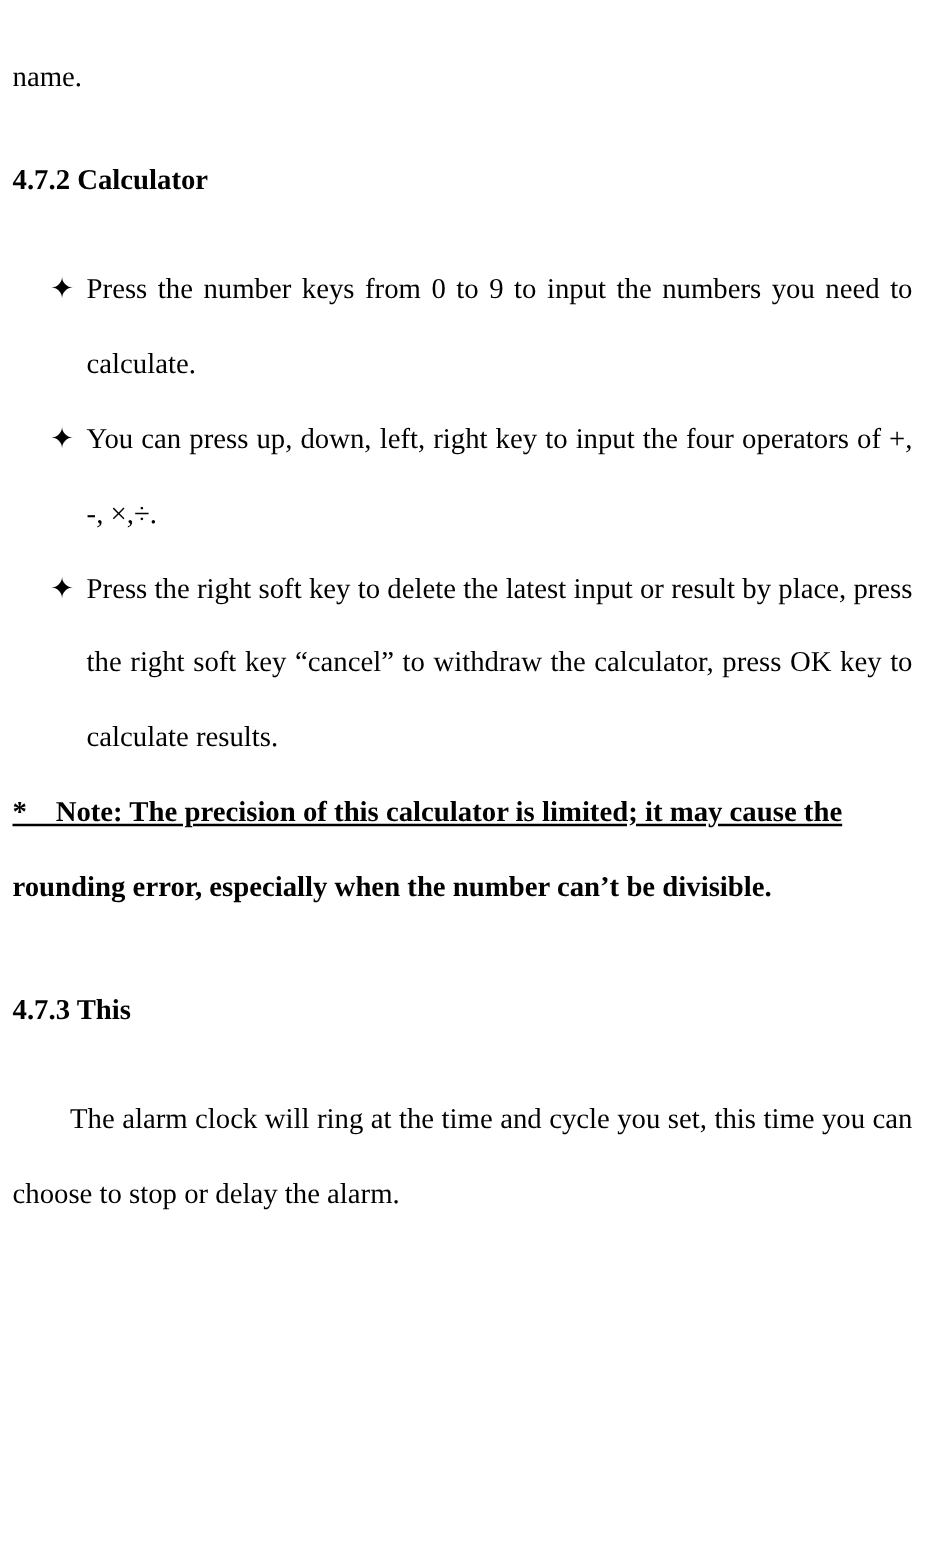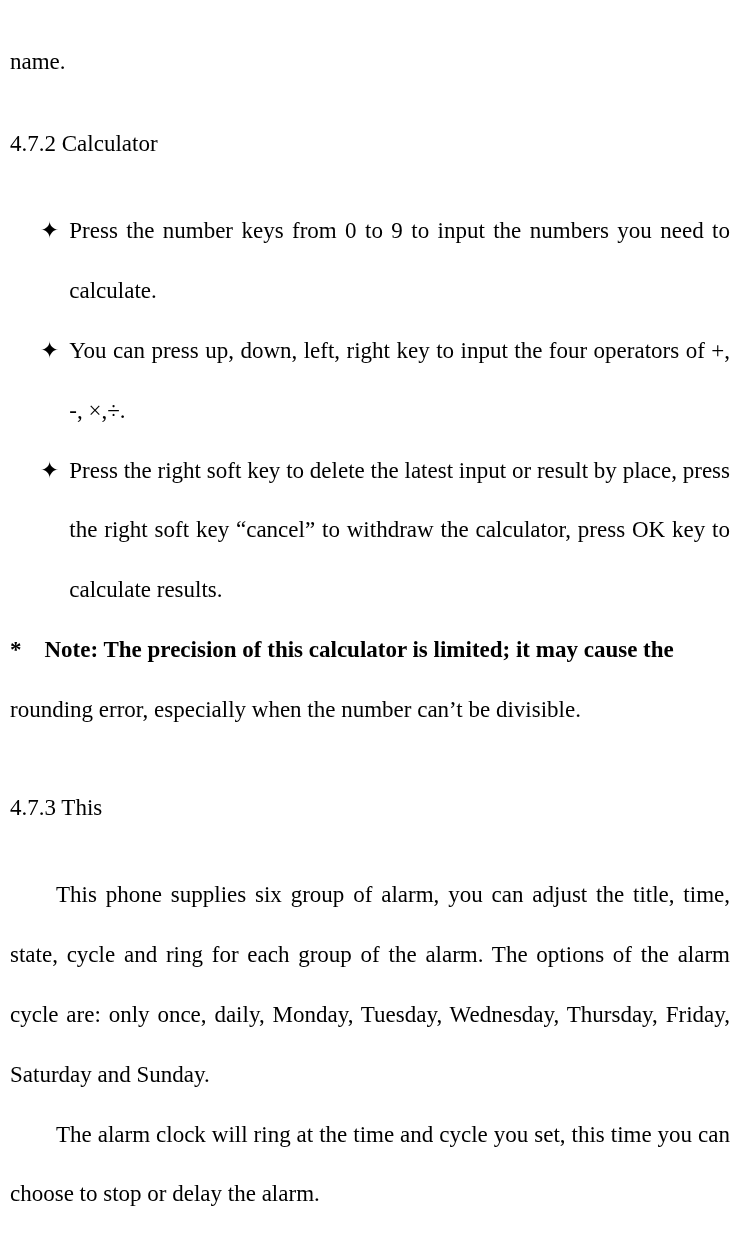--- a/index.html
+++ b/index.html
@@ -13,21 +13,21 @@
     width: 740px;
     height: 1247px;
     box-sizing: border-box;
     padding: 0 10px;
     position: relative;
     font-size: 23px;
     line-height: 2.6;
     margin-top: 48px;
   }
   .heading {
-    font-weight: normal;
+    font-weight: bold;
     margin-top: 38px;
     margin-bottom: 28px;
   }
   .first-line {
     line-height: 1.2;
   }
   .bullet-list {
     padding-left: 30px;
   }
   .bullet-item {
@@ -38,23 +38,24 @@
     flex: 0 0 auto;
     padding-right: 10px;
     font-family: Arial, sans-serif;
   }
   .bullet-text {
     flex: 1;
   }
   .note {
     font-weight: bold;
     text-align: justify;
+    text-decoration: underline;
   }
   .note-rest {
-    font-weight: normal;
+    font-weight: bold;
   }
   .para {
     text-align: justify;
   }
   .indent {
     text-indent: 46px;
   }
   .option .label {
     font-weight: bold;
   }
@@ -95,21 +96,20 @@
     </div>
   </div>
 
   <div>
     <span class="note block">* Note: The precision of this calculator is limited; it may cause the</span>
     <span class="note-rest block">rounding error, especially when the number can’t be divisible.</span>
   </div>
 
   <div class="heading">4.7.3 This</div>
 
-  <div class="para indent">This phone supplies six group of alarm, you can adjust the title, time, state, cycle and ring for each group of the alarm. The options of the alarm cycle are: only once, daily, Monday, Tuesday, Wednesday, Thursday, Friday, Saturday and Sunday.</div>
 
   <div class="para indent">The alarm clock will ring at the time and cycle you set, this time you can choose to stop or delay the alarm.</div>
 
 
   <div class="para indent option">
     
   </div>
 
   <div class="page-number">53</div>
 </div>

